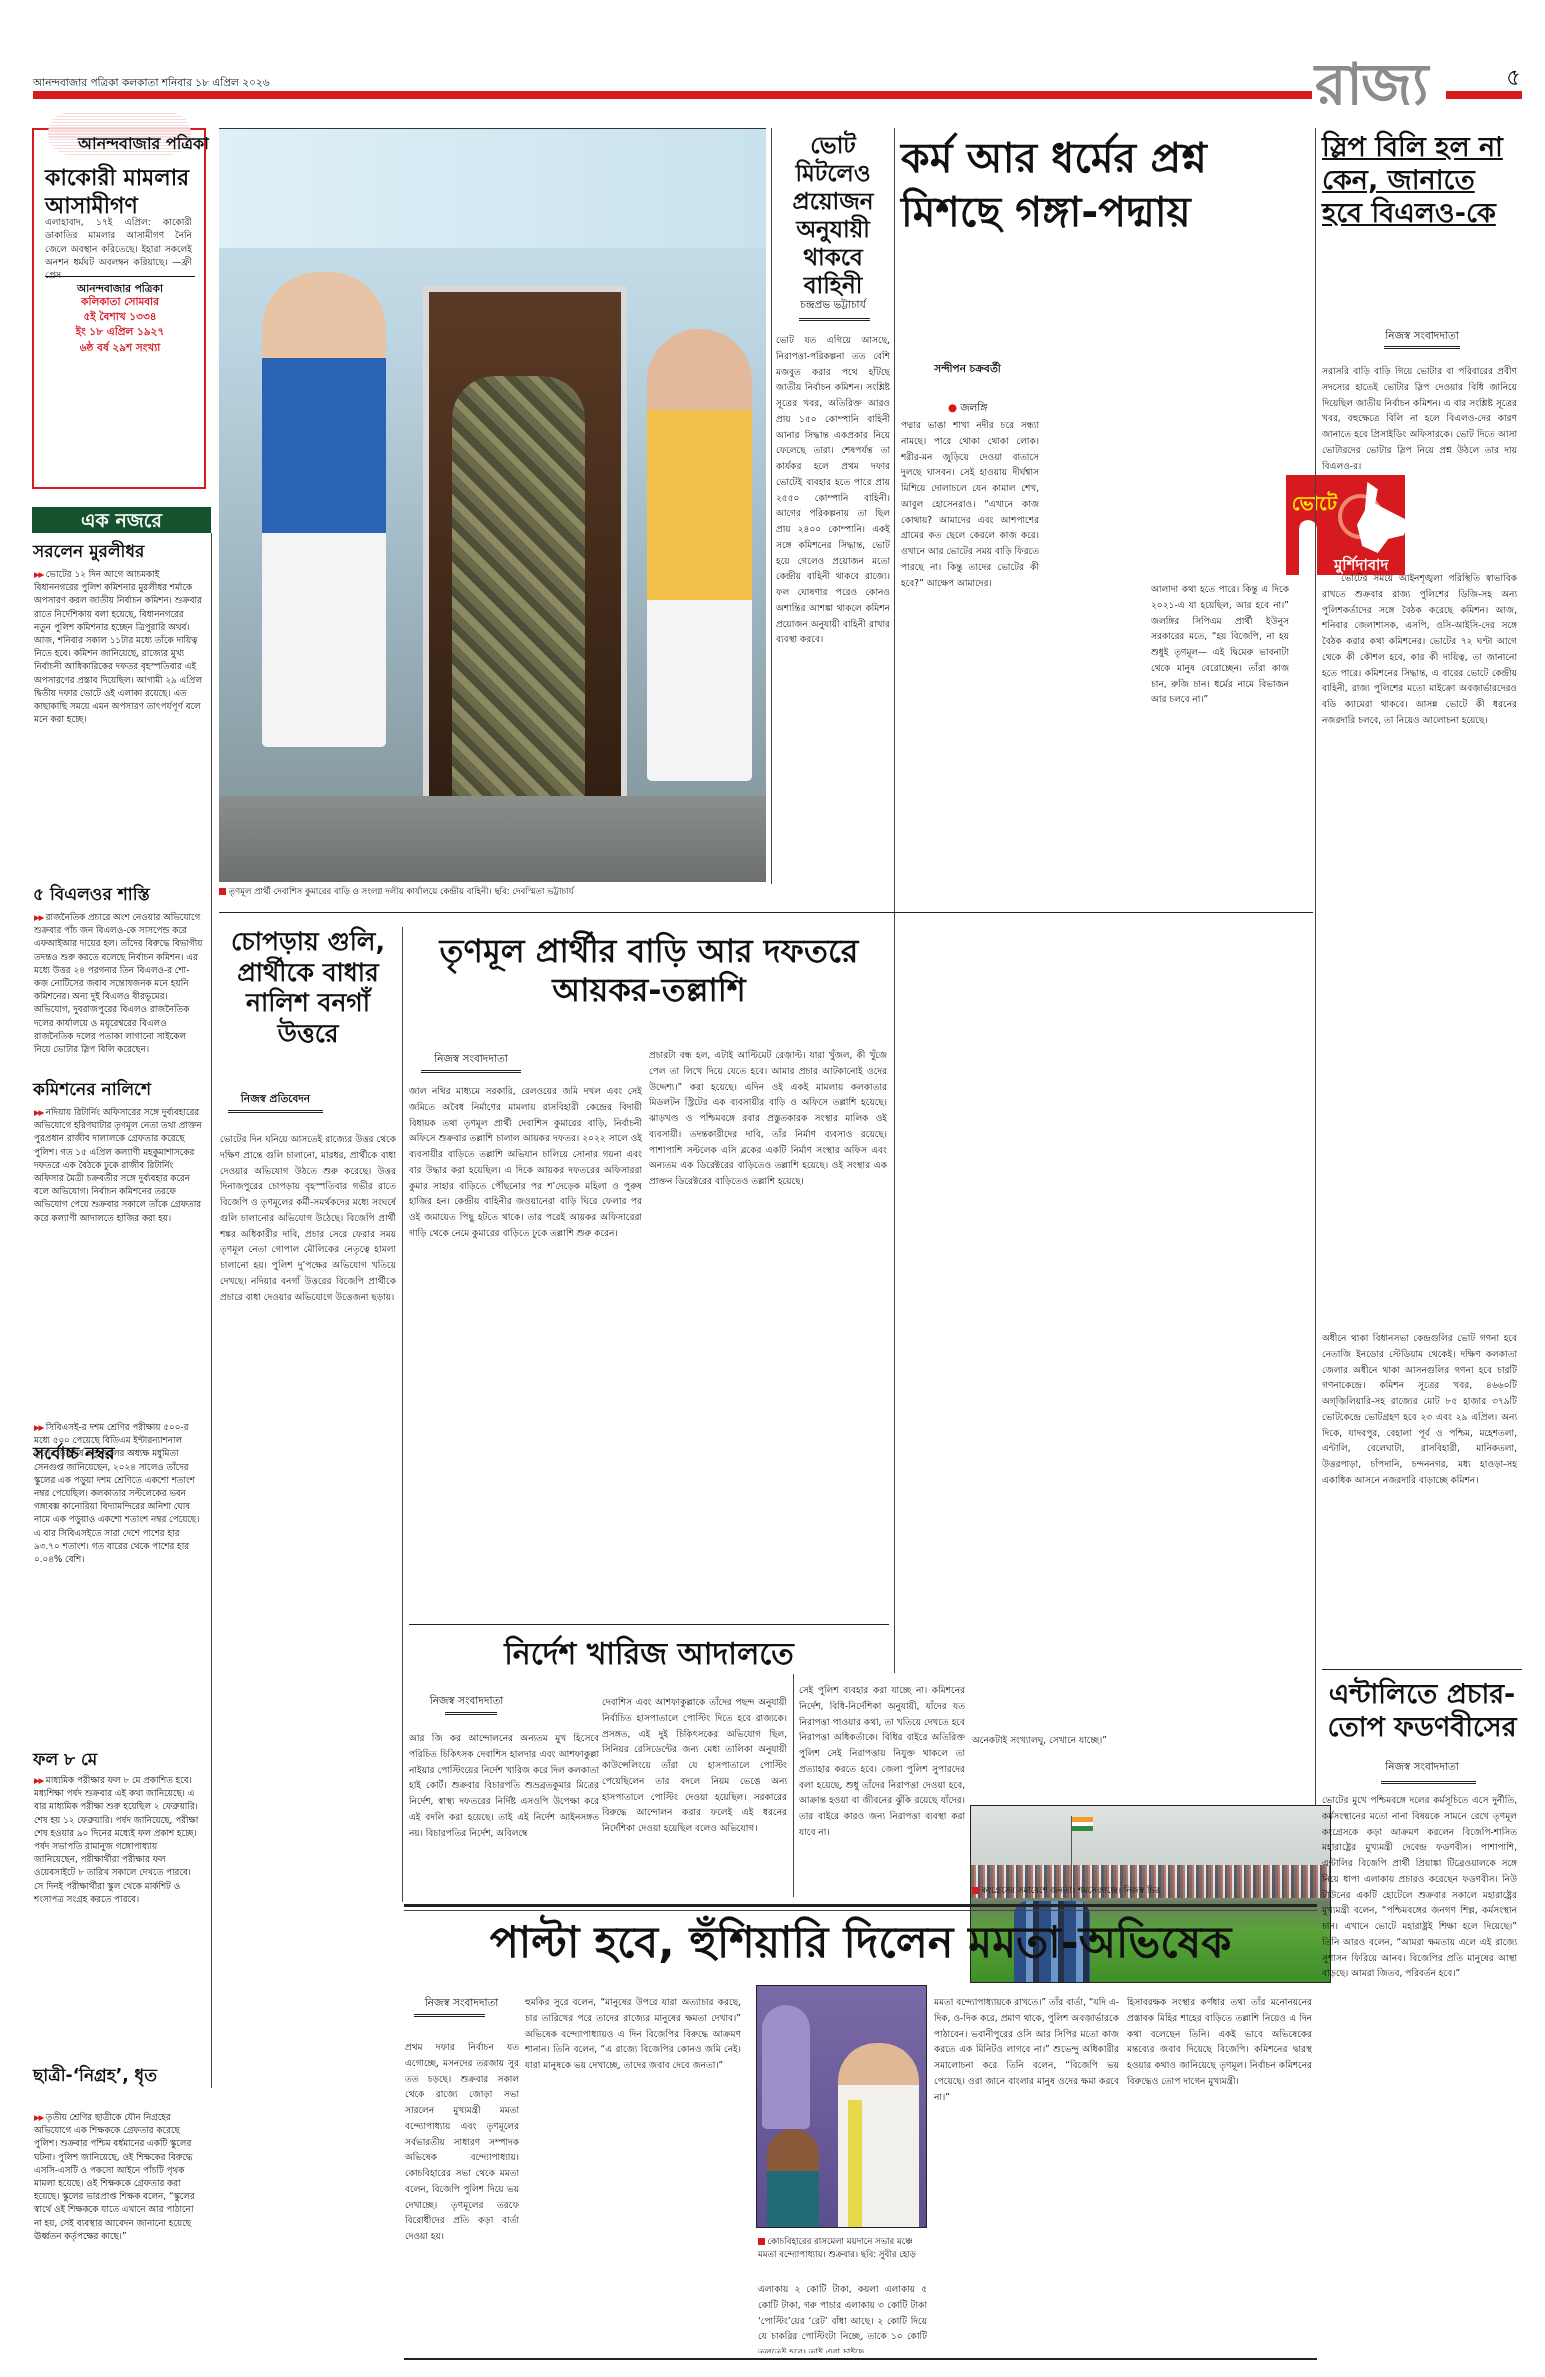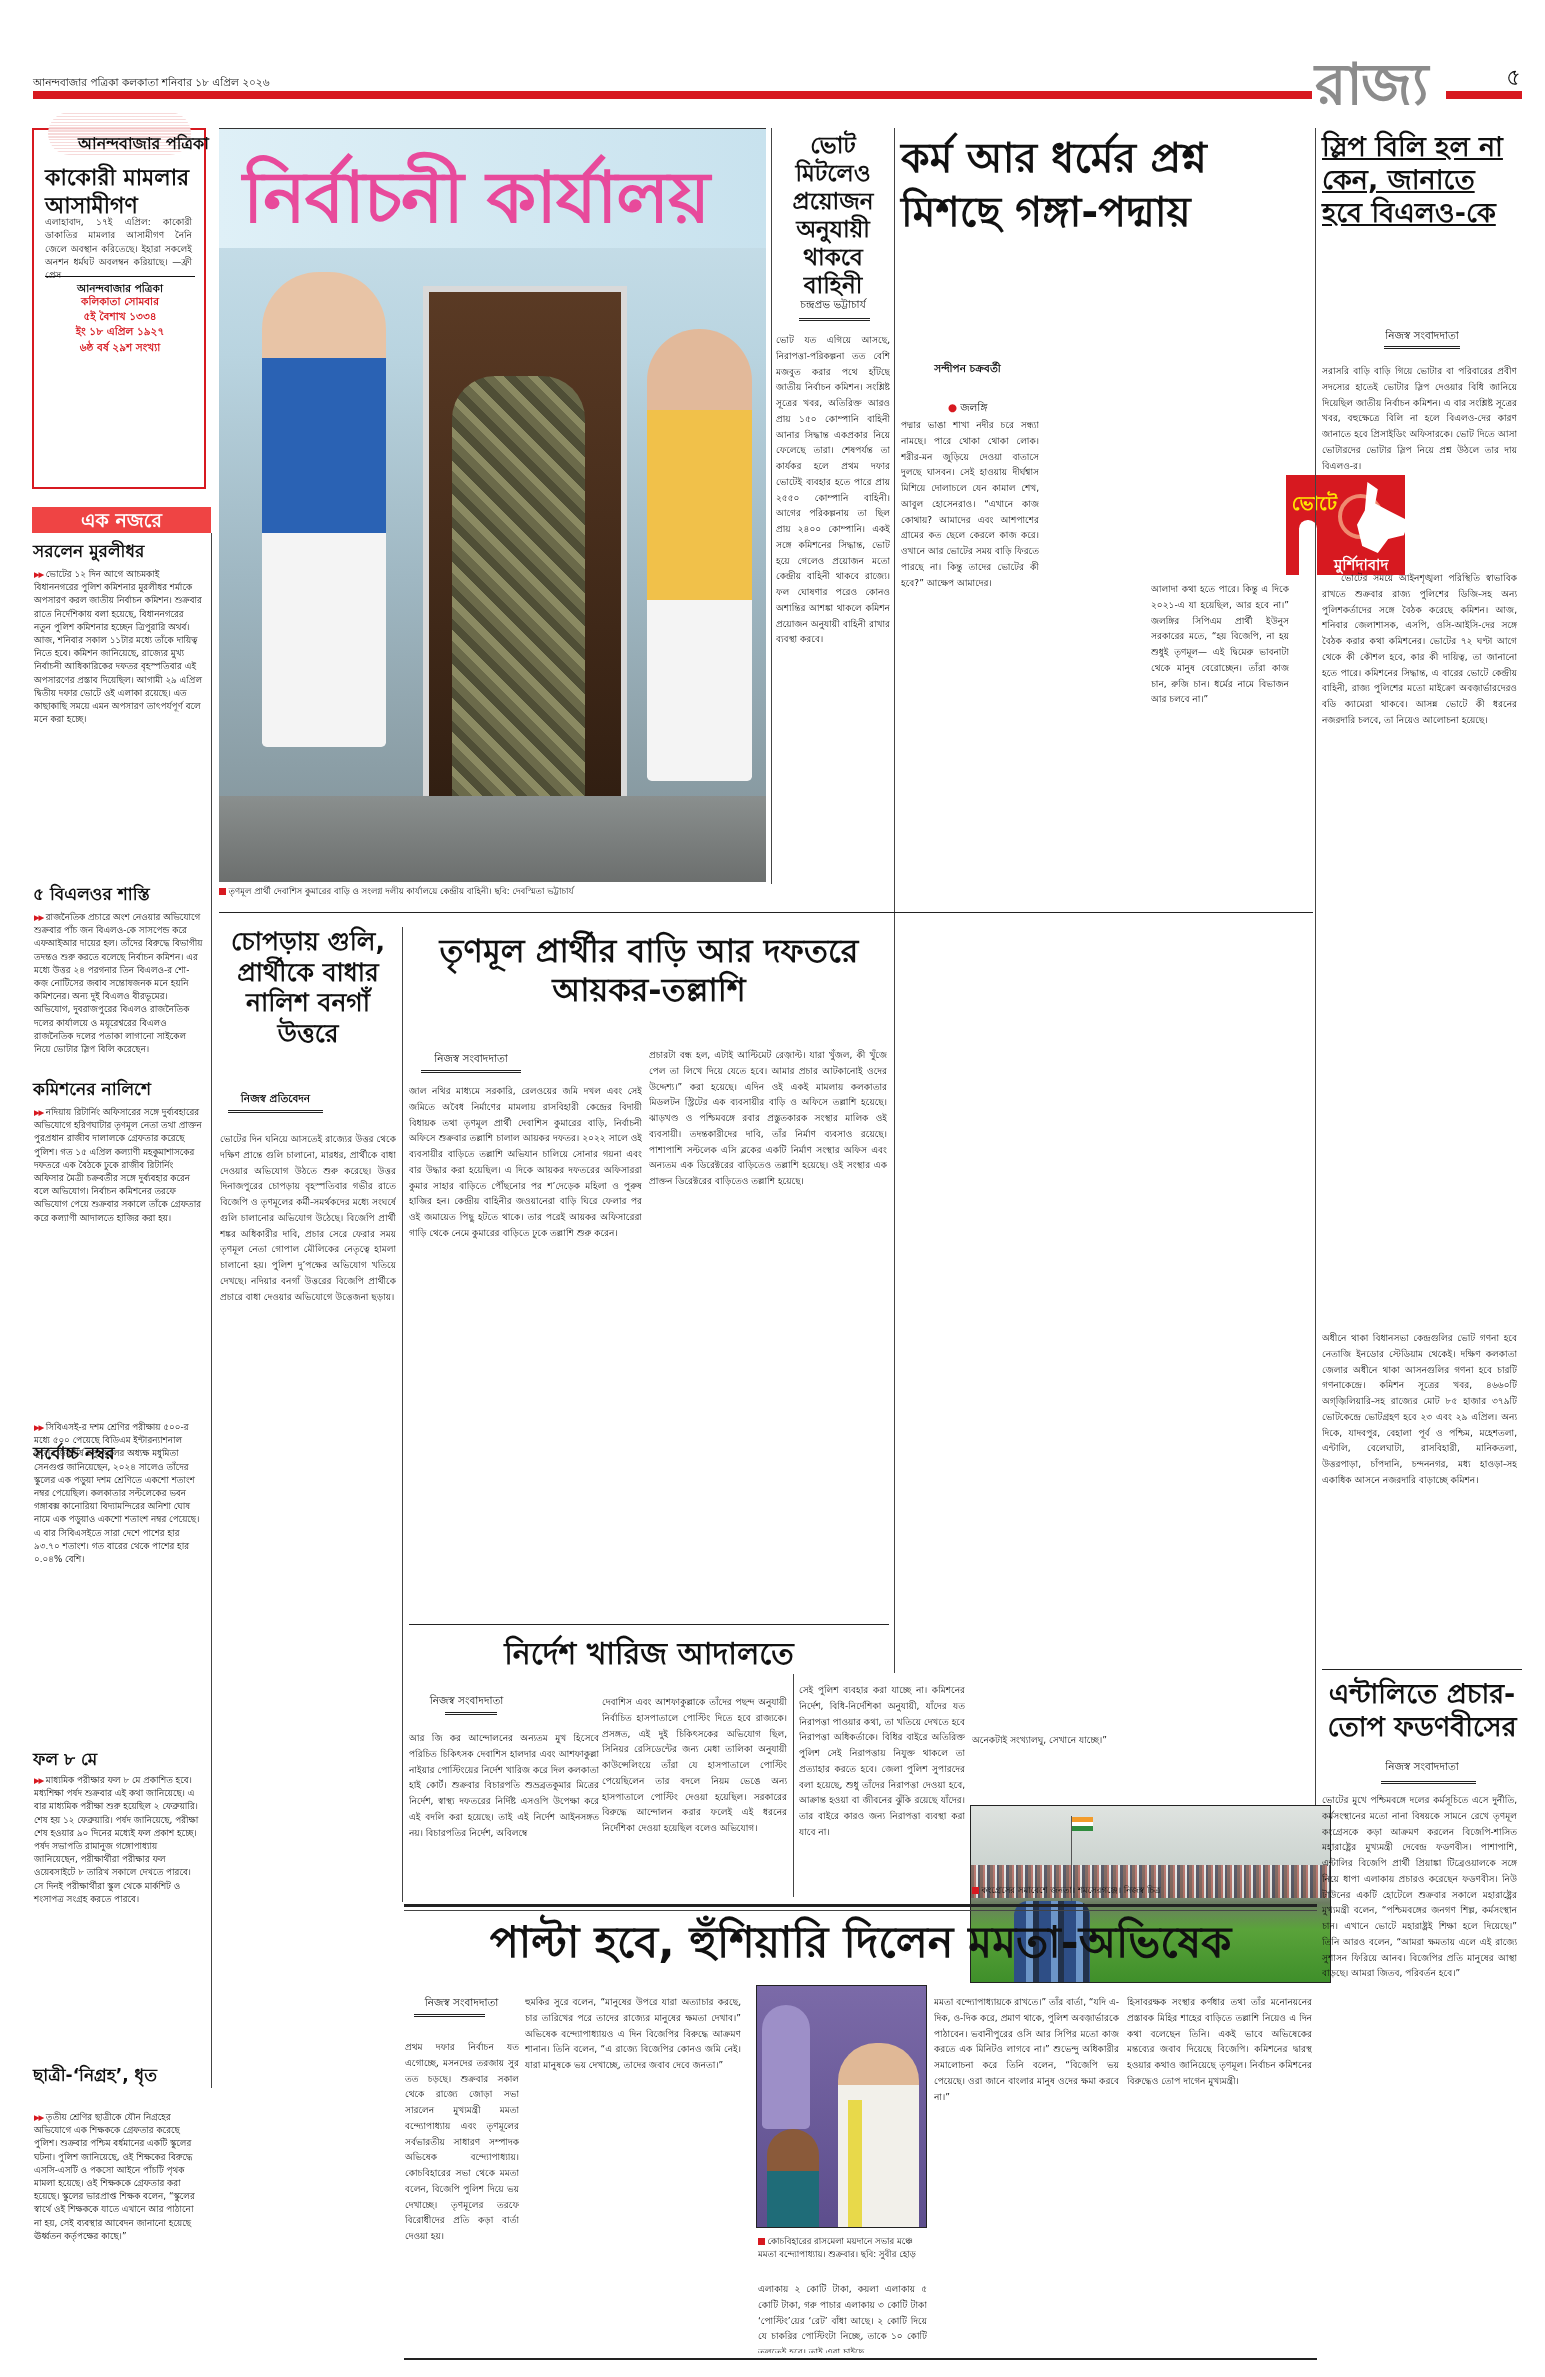--- a/index.html
+++ b/index.html
@@ -18,21 +18,21 @@
   
   .archive-box { position: absolute; left: 32px; top: 128px; width: 174px; height: 361px; border: 2.9px solid #d71920; }
   .archive-logo { position: absolute; left: 48px; top: 112px; width: 143px; height: 43px; border-radius: 21.4px; background: repeating-linear-gradient(0deg,#f6d6d6 0 1.4px,#fff 1.4px 2.9px); opacity: .9; }
   .archive-brand { position: absolute; left: 78px; top: 131px; font-size: 16px; font-weight: bold; }
   .archive-head { position: absolute; left: 45px; top: 164px; width: 150px; text-align: left; font-size: 22px; font-weight: bold; line-height: 1.28; }
   .archive-body { position: absolute; left: 45px; top: 216px; width: 147px; font-size: 9px; line-height: 1.48; text-align: justify; }
   .archive-rule { position: absolute; left: 45px; top: 276px; width: 150px; height: 1.4px; background: #111; }
   .archive-brand2 { position: absolute; left: 45px; top: 281px; width: 150px; text-align: center; font-size: 10.5px; font-weight: bold; }
   .archive-red { position: absolute; left: 45px; top: 294px; width: 150px; text-align: center; font-size: 10.5px; font-weight: bold; color: #d71920; line-height: 1.45; }
 
-  .eknojore { position: absolute; left: 32px; top: 507px; width: 179px; height: 26px; background: #ef4444; color: #fff; font-size: 19px; font-weight: bold; text-align: center; line-height: 26px; }
+  .eknojore { position: absolute; left: 32px; top: 507px; width: 179px; height: 26px; background: #14532d; color: #fff; font-size: 19px; font-weight: bold; text-align: center; line-height: 26px; }
   .brief-head { position: absolute; left: 33px; font-size: 17px; font-weight: bold; line-height: 1.1; }
   .brief-body { position: absolute; left: 34px; width: 169px; font-size: 8.8px; line-height: 1.5; }
   .brief-body .arr { color: #d71920; font-size: 7.6px; letter-spacing: -1.4px; margin-right: 2.9px; }
 
   
   .lead-photo { position: absolute; left: 219px; top: 128px; width: 547px; height: 754px; overflow: hidden;
     background: linear-gradient(180deg,#cfe4ee 0%,#b9d4e0 30%,#9fb7c2 60%,#7f8f95 100%); border-top: 1.4px solid #333; }
   .lp-banner { position: absolute; left: 0; top: 0; width: 100%; height: 119px; background: linear-gradient(90deg,#dff0f7,#c8e2ee); }
   .lp-banner-text { position: absolute; left: 24px; top: 14.3px; font-size: 71px; font-weight: bold; color: #e84a9b; letter-spacing: -1px; white-space: nowrap; }
   .lp-cutout-left { position: absolute; left: 43px; top: 143px; width: 124px; height: 475px; border-radius: 57px 57px 4.8px 4.8px; background: linear-gradient(180deg,#e8c4a6 0 18%,#2a62b4 18% 55%,#f4f4f4 55% 100%); }
@@ -107,21 +107,20 @@
 <div class="brief-body" style="top:1421px;"><span class="arr">▶▶</span><span>সিবিএসই-র দশম শ্রেণির পরীক্ষায় ৫০০-র মধ্যে ৫০০ পেয়েছে বিডিএম ইন্টারন্যাশনাল স্কুলের জয়শীর্ষ বসু। স্কুলের অধ্যক্ষ মধুমিতা সেনগুপ্ত জানিয়েছেন, ২০২৪ সালেও তাঁদের স্কুলের এক পড়ুয়া দশম শ্রেণিতে একশো শতাংশ নম্বর পেয়েছিল। কলকাতার সল্টলেকের ভবন গঙ্গাবক্স কানোরিয়া বিদ্যামন্দিরের অনিশা ঘোষ নামে এক পড়ুয়াও একশো শতাংশ নম্বর পেয়েছে। এ বার সিবিএসইতে সারা দেশে পাশের হার ৯৩.৭০ শতাংশ। গত বারের থেকে পাশের হার ০.০৪% বেশি।</span></div>
 
 <div class="brief-head" style="top:1750px;">ফল ৮ মে</div>
 <div class="brief-body" style="top:1774px;"><span class="arr">▶▶</span><span>মাধ্যমিক পরীক্ষার ফল ৮ মে প্রকাশিত হবে। মধ্যশিক্ষা পর্ষদ শুক্রবার এই কথা জানিয়েছে। এ বার মাধ্যমিক পরীক্ষা শুরু হয়েছিল ২ ফেব্রুয়ারি। শেষ হয় ১২ ফেব্রুয়ারি। পর্ষদ জানিয়েছে, পরীক্ষা শেষ হওয়ার ৯০ দিনের মধ্যেই ফল প্রকাশ হচ্ছে। পর্ষদ সভাপতি রামানুজ গঙ্গোপাধ্যায় জানিয়েছেন, পরীক্ষার্থীরা পরীক্ষার ফল ওয়েবসাইটে ৮ তারিখ সকালে দেখতে পারবে। সে দিনই পরীক্ষার্থীরা স্কুল থেকে মার্কশিট ও শংসাপত্র সংগ্রহ করতে পারবে।</span></div>
 
 <div class="brief-head" style="top:2066px;">ছাত্রী-‘নিগ্রহ’, ধৃত</div>
 <div class="brief-body" style="top:2111px;"><span class="arr">▶▶</span><span>তৃতীয় শ্রেণির ছাত্রীকে যৌন নিগ্রহের অভিযোগে এক শিক্ষককে গ্রেফতার করেছে পুলিশ। শুক্রবার পশ্চিম বর্ধমানের একটি স্কুলের ঘটনা। পুলিশ জানিয়েছে, ওই শিক্ষকের বিরুদ্ধে এসসি-এসটি ও পকসো আইনে পাঁচটি পৃথক মামলা হয়েছে। ওই শিক্ষককে গ্রেফতার করা হয়েছে। স্কুলের ভারপ্রাপ্ত শিক্ষক বলেন, “স্কুলের স্বার্থে ওই শিক্ষককে যাতে এখানে আর পাঠানো না হয়, সেই ব্যবস্থার আবেদন জানানো হয়েছে ঊর্ধ্বতন কর্তৃপক্ষের কাছে।”</span></div>
 
 <div class="lead-photo">
   <div class="lp-banner"></div>
-  <div class="lp-banner-text">নির্বাচনী কার্যালয়</div>
   <div class="lp-cutout-left"></div>
   <div class="lp-door"></div>
   <div class="lp-soldier"></div>
   <div class="lp-cutout-right"></div>
   <div class="lp-floor"></div>
 </div>
 <div class="caption" style="left:219px; top:885px; width:547px;"><span class="sq"></span><span>তৃণমূল প্রার্থী দেবাশিস কুমারের বাড়ি ও সংলগ্ন দলীয় কার্যালয়ে কেন্দ্রীয় বাহিনী। ছবি: দেবস্মিতা ভট্টাচার্য</span></div>
 
 <div class="vrule" style="left:771px; top:128px; height:756px;"></div>
 <div class="hl" style="left:776px; top:131px; width:114px; font-size:23px; text-align:center;">ভোট মিটলেও প্রয়োজন অনুযায়ী থাকবে বাহিনী</div>

